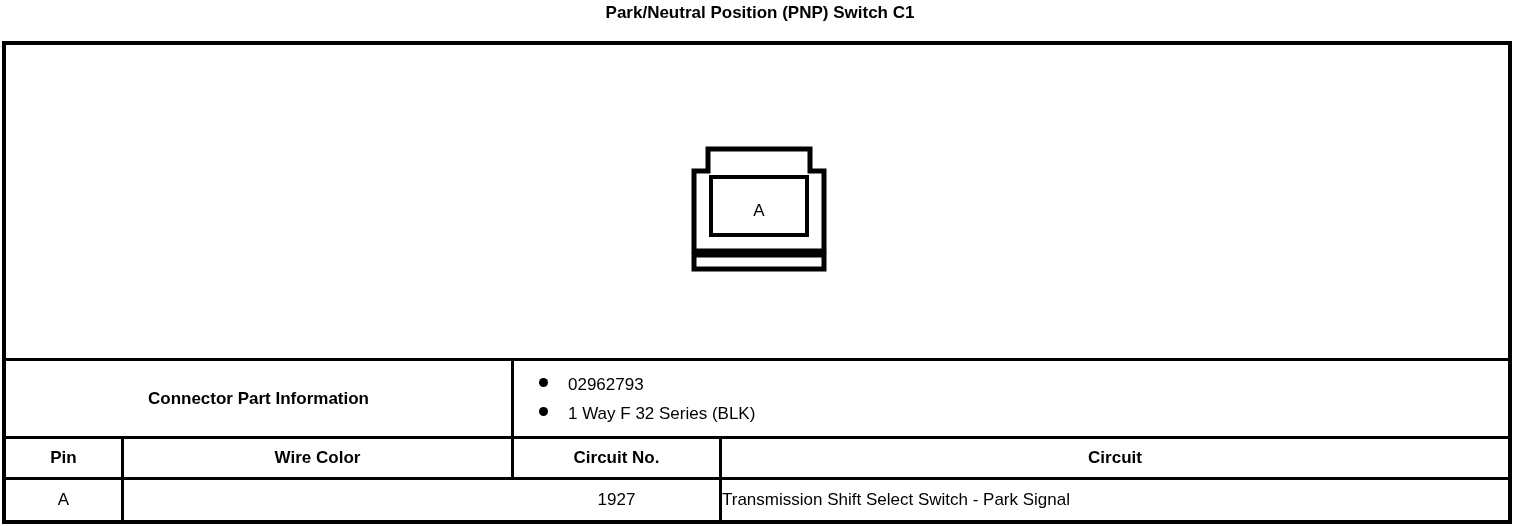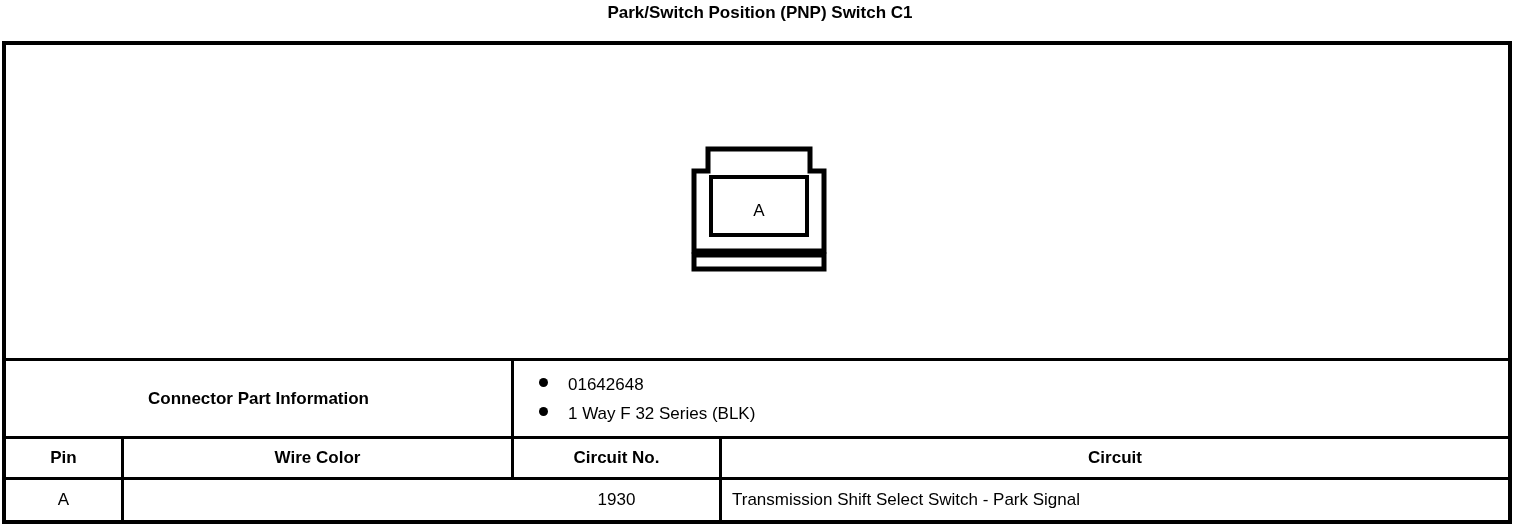--- a/index.html
+++ b/index.html
@@ -143,21 +143,21 @@
   }
   .cell.head { font-weight: bold; }
   .col-pin      { left: 0px;    width: 118px; border-right: 3px solid #000000; }
   .col-wire     { left: 118px;  width: 390px; border-right: 3px solid #000000; }
   .col-circuit  { left: 508px;  width: 208px; border-right: 3px solid #000000; }
   .col-function { left: 716px;  width: 786px; }
 </style>
 </head>
 <body>
 
-<div class="page-title">Park/Switch Position (PNP) Switch C1</div>
+<div class="page-title">Park/Neutral Position (PNP) Switch C1</div>
 
 <div class="figure-frame">
 
   <div class="connector-area">
     <div class="connector-drawing">
       <svg width="146" height="134" viewBox="0 0 146 134" xmlns="http://www.w3.org/2000/svg">
 
         <path d="M 8 32
                  L 8 112
                  L 138 112
@@ -177,39 +177,39 @@
     </div>
   </div>
 
   <div class="cpi-row">
     <div class="cpi-label-cell">
       <span>Connector Part Information</span>
     </div>
     <div class="cpi-values-cell">
       <div class="cpi-bullet-line">
         <span class="cpi-bullet-dot"></span>
-        <span>01642648</span>
+        <span>02962793</span>
       </div>
       <div class="cpi-bullet-line">
         <span class="cpi-bullet-dot"></span>
         <span>1 Way F 32 Series (BLK)</span>
       </div>
     </div>
   </div>
 
   <div class="pin-table">
 
     <div class="pin-table-row header-row">
       <div class="cell head col-pin">Pin</div>
       <div class="cell head col-wire">Wire Color</div>
       <div class="cell head col-circuit">Circuit No.</div>
       <div class="cell head col-function">Circuit</div>
     </div>
 
     <div class="pin-table-row data-row">
       <div class="cell col-pin">A</div>
-      <div class="cell col-circuit">1930</div>
-      <div class="cell col-function" style="justify-content:flex-start; padding-left:10px;">Transmission Shift Select Switch - Park Signal</div>
+      <div class="cell col-circuit">1927</div>
+      <div class="cell col-function" style="justify-content:flex-start; padding-left:0;">Transmission Shift Select Switch - Park Signal</div>
     </div>
 
   </div>
 
 </div>
 
 </body></html>

